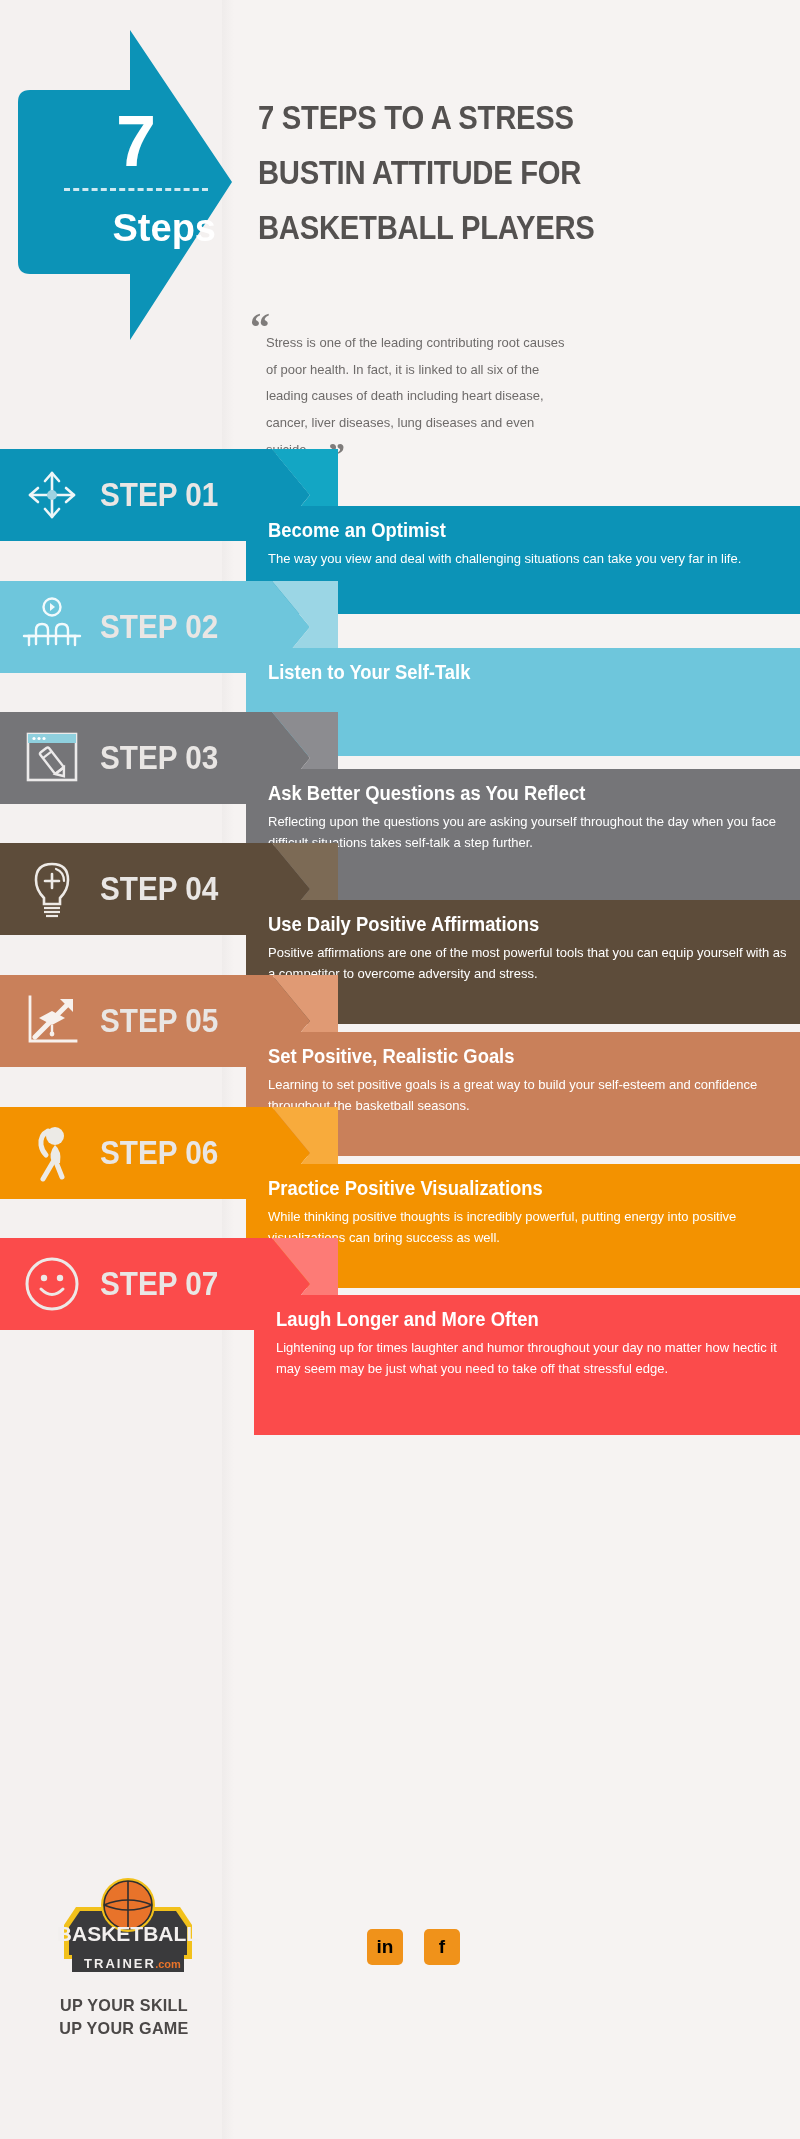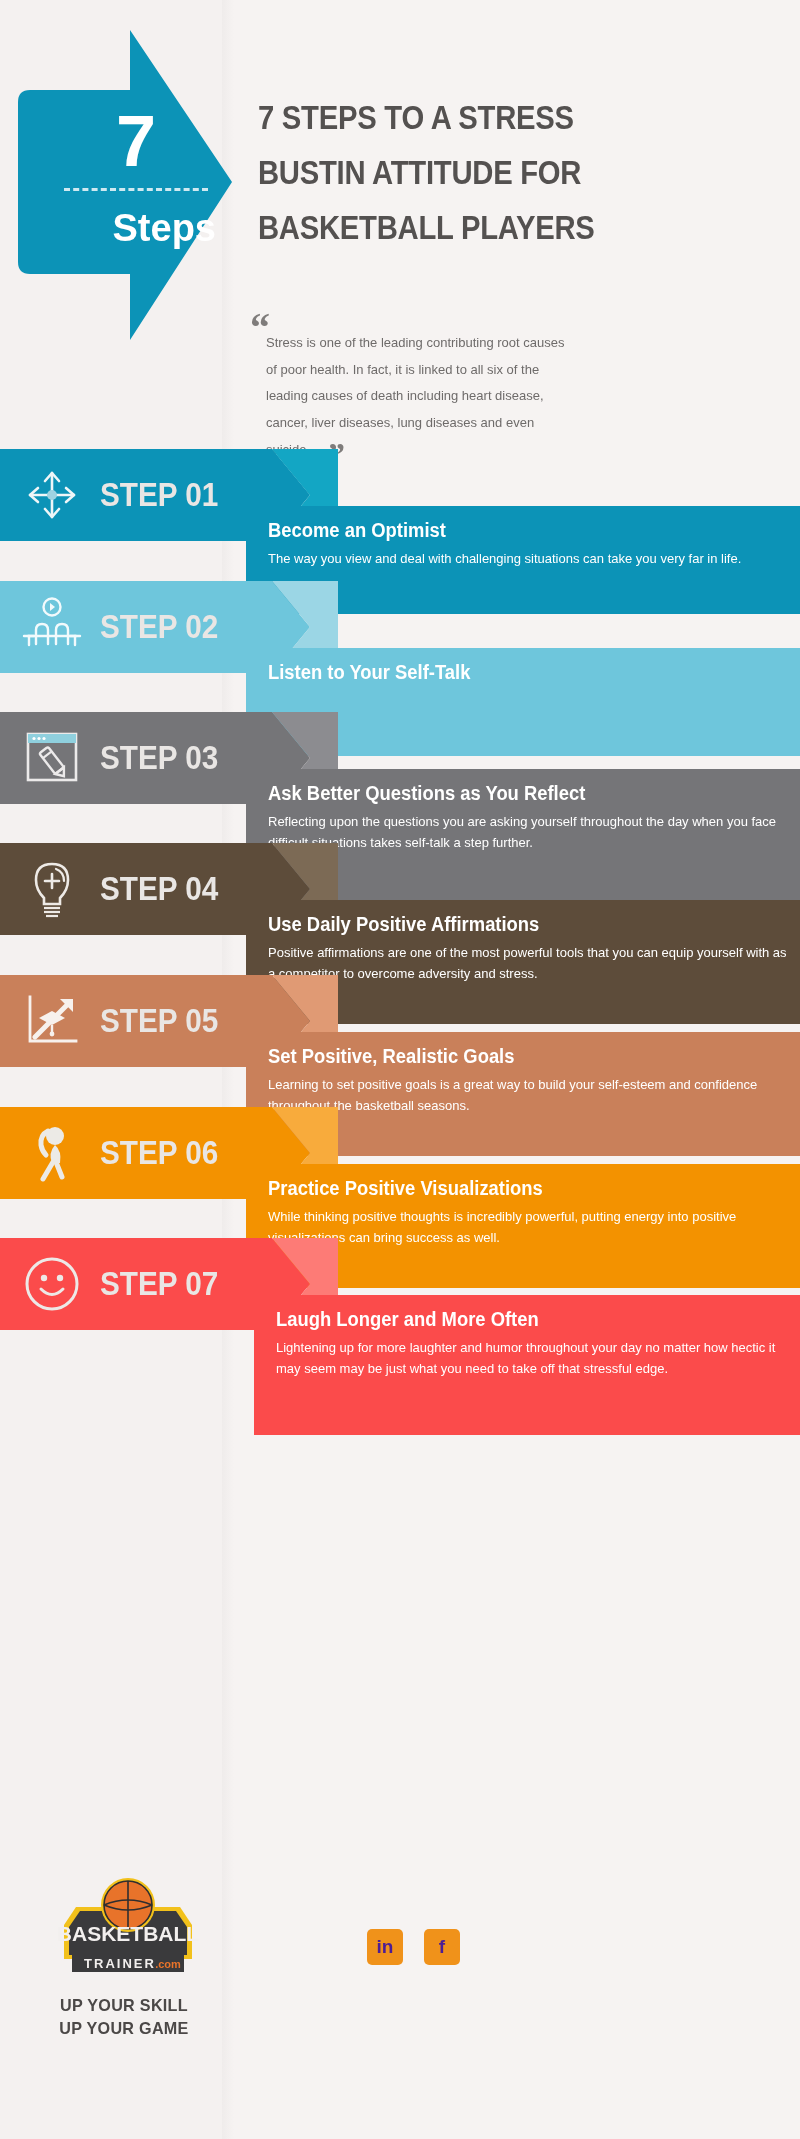--- a/index.html
+++ b/index.html
@@ -148,21 +148,21 @@
     font-family:"Liberation Sans Narrow","Liberation Sans", sans-serif;
     transform:scaleX(0.95);
     transform-origin:center top;
   }
   .social-btn {
     position:absolute; top:1929px;
     width:36px; height:36px;
     border-radius:5px;
     background:#f0921a;
     display:flex; align-items:center; justify-content:center;
-    color:#4c1d95;
+    color:#000000;
     font-size:19px; font-weight:bold;
     font-family:"Liberation Sans", sans-serif;
   }
   #social-linkedin { left:367px; }
   #social-facebook { left:424px; }
 </style>
 </head>
 <body>
 
 <div id="page">
@@ -382,21 +382,21 @@
           <path d="M20 36 Q31 47 42 36" fill="none" stroke="#ede9e7" stroke-width="3" stroke-linecap="round"></path>
         </svg>
       </div>
       <div class="tab-label">STEP 07</div>
     </div>
     <svg class="connector" style="left:272px; top:0;" width="66" height="176" viewBox="0 0 66 176">
       <path d="M0 0 L38 46 L0 92 L66 176 L66 0 Z" fill="#fd7b76"></path>
     </svg>
     <div class="panel" style="left:254px; top:57px; width:554px; height:140px; background:#fb4b4b;">
       <div class="panel-title">Laugh Longer and More Often</div>
-      <div class="panel-body">Lightening up for more laughter and humor throughout your day no matter how hectic it may seem may be just what you need to take off that stressful edge.</div>
+      <div class="panel-body">Lightening up for times laughter and humor throughout your day no matter how hectic it may seem may be just what you need to take off that stressful edge.</div>
     </div>
   </div>
 
   <div id="footer">
     <div id="logo-wrap">
       <svg width="200" height="130" viewBox="0 0 200 130">
         <path d="M48 44 L152 44 L164 62 L164 96 L36 96 L36 62 Z" fill="#f2c11b"></path>
         <path d="M52 48 L148 48 L159 64 L159 92 L41 92 L41 64 Z" fill="#3a3a3c"></path>
         <circle cx="100" cy="42" r="27" fill="#f2c11b"></circle>
         <circle cx="100" cy="42" r="24" fill="#e8732a"></circle>

